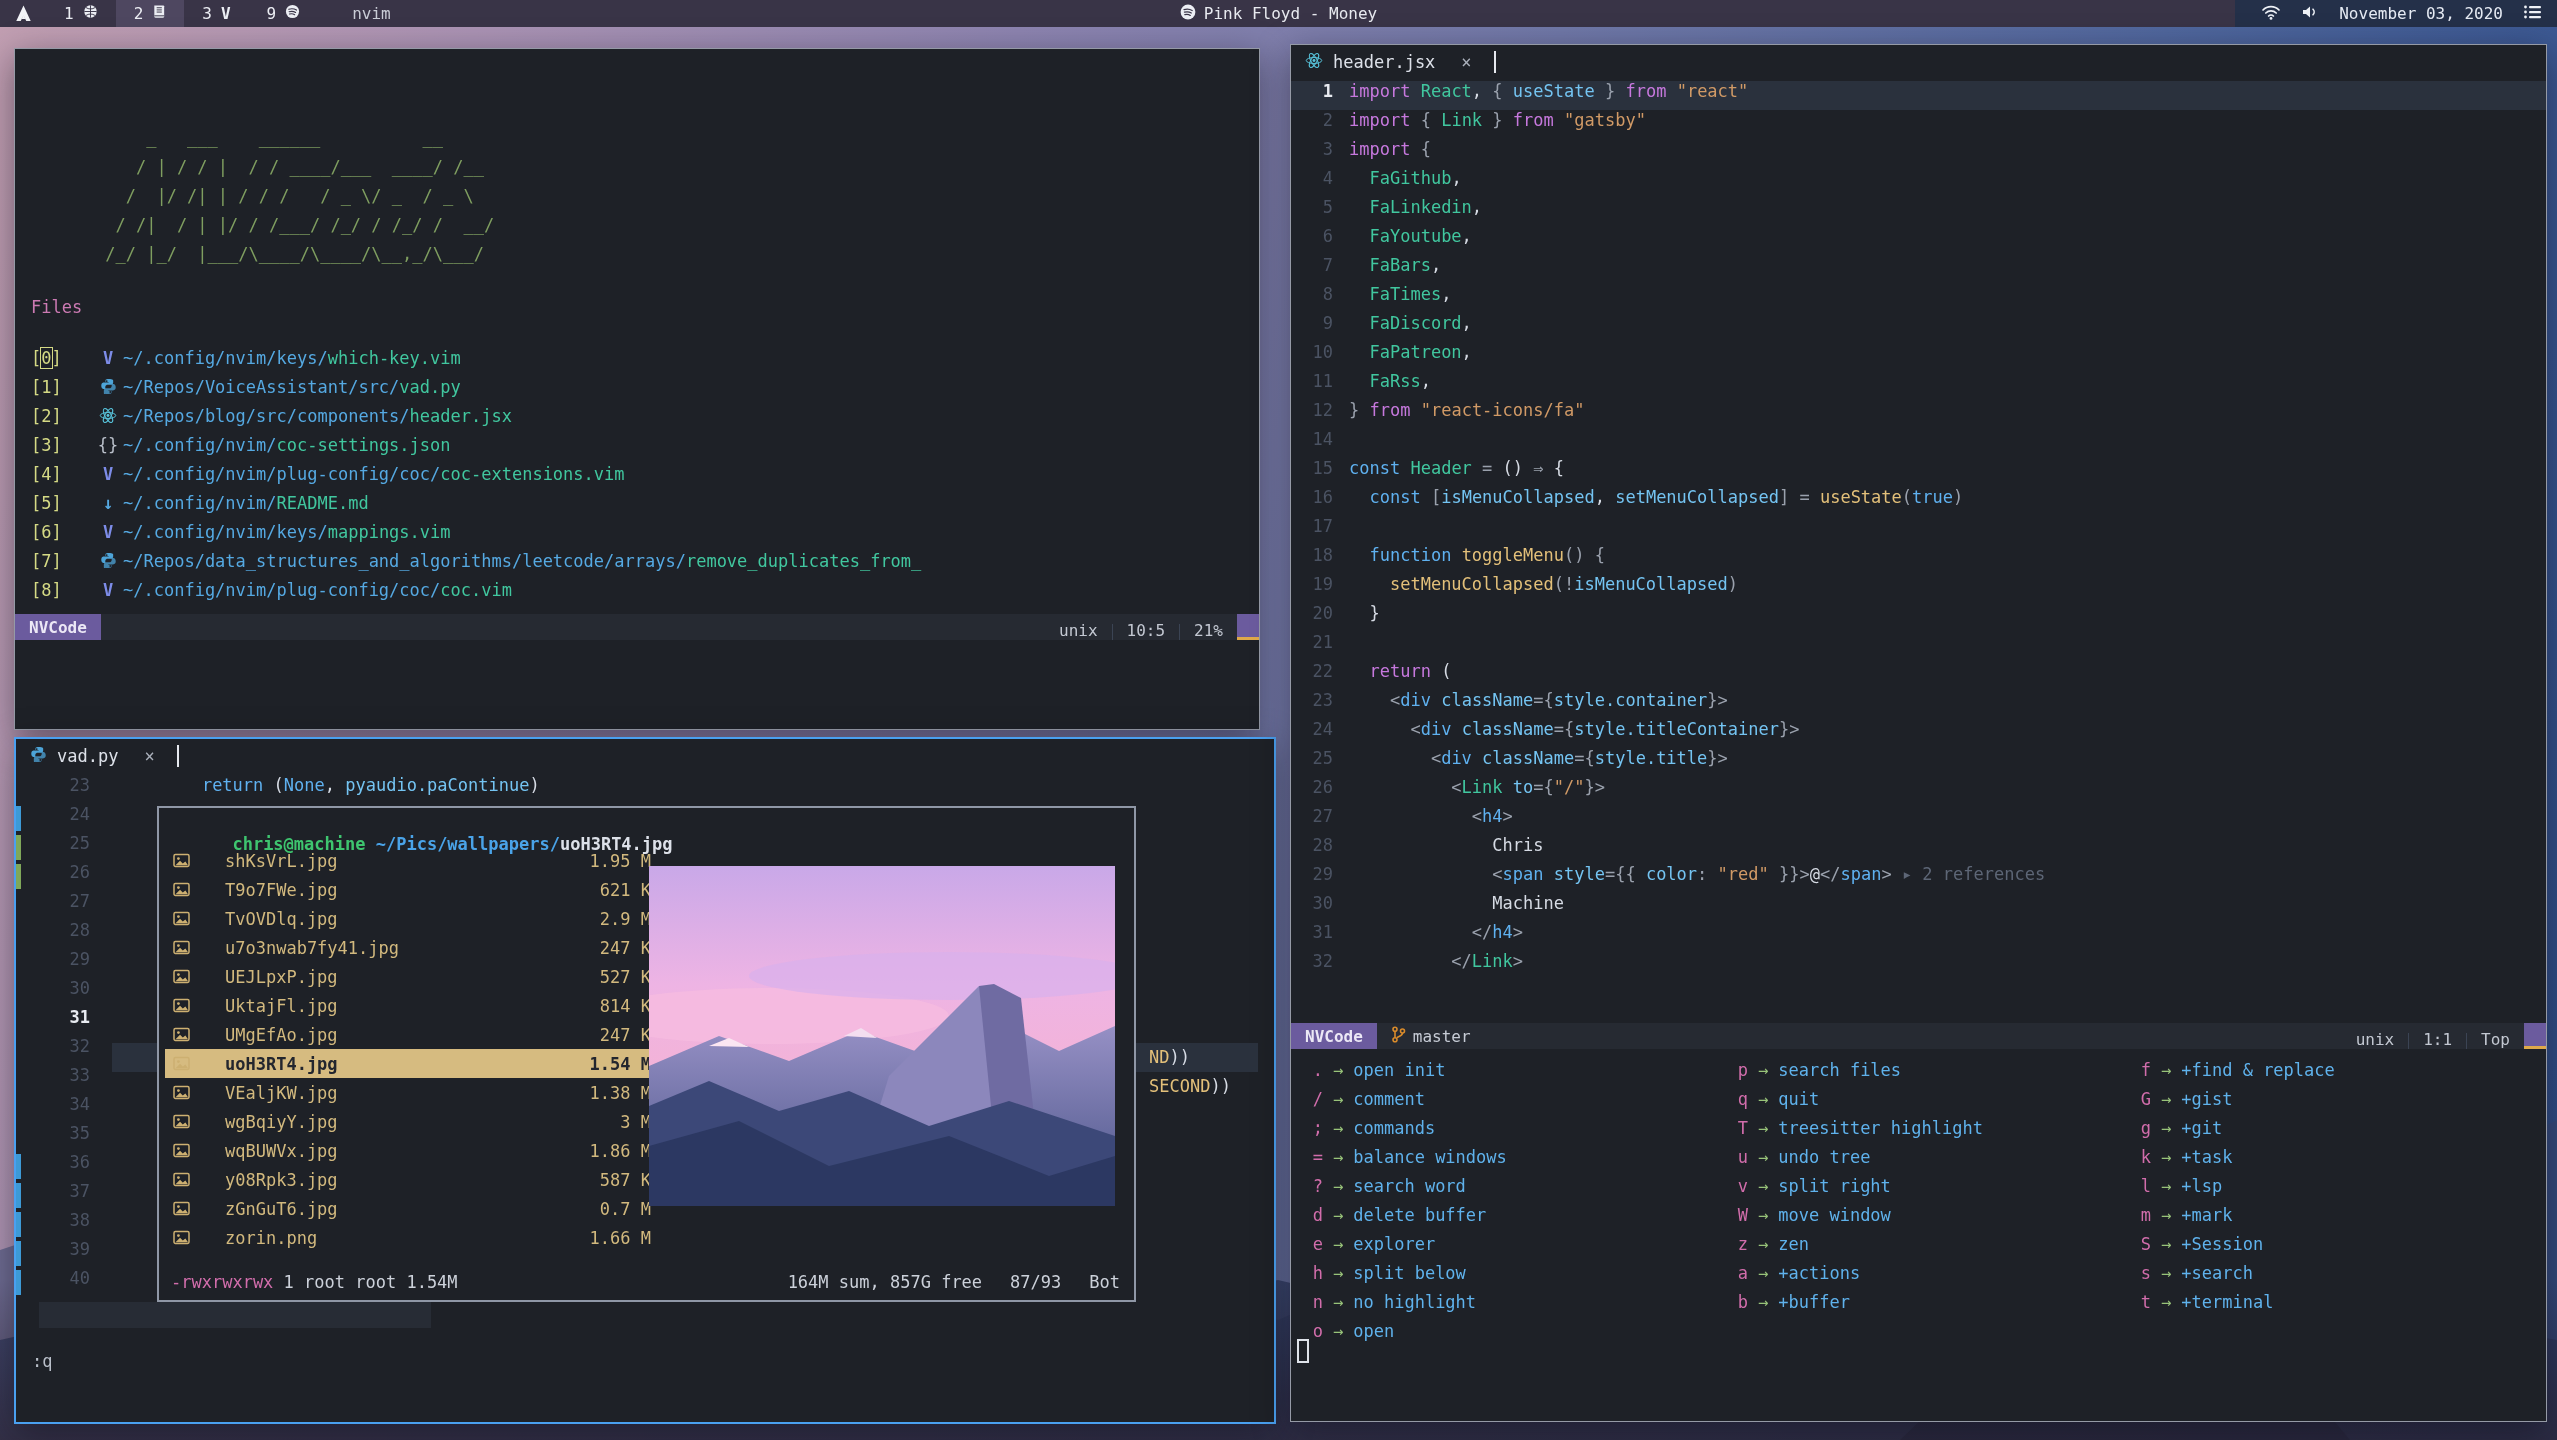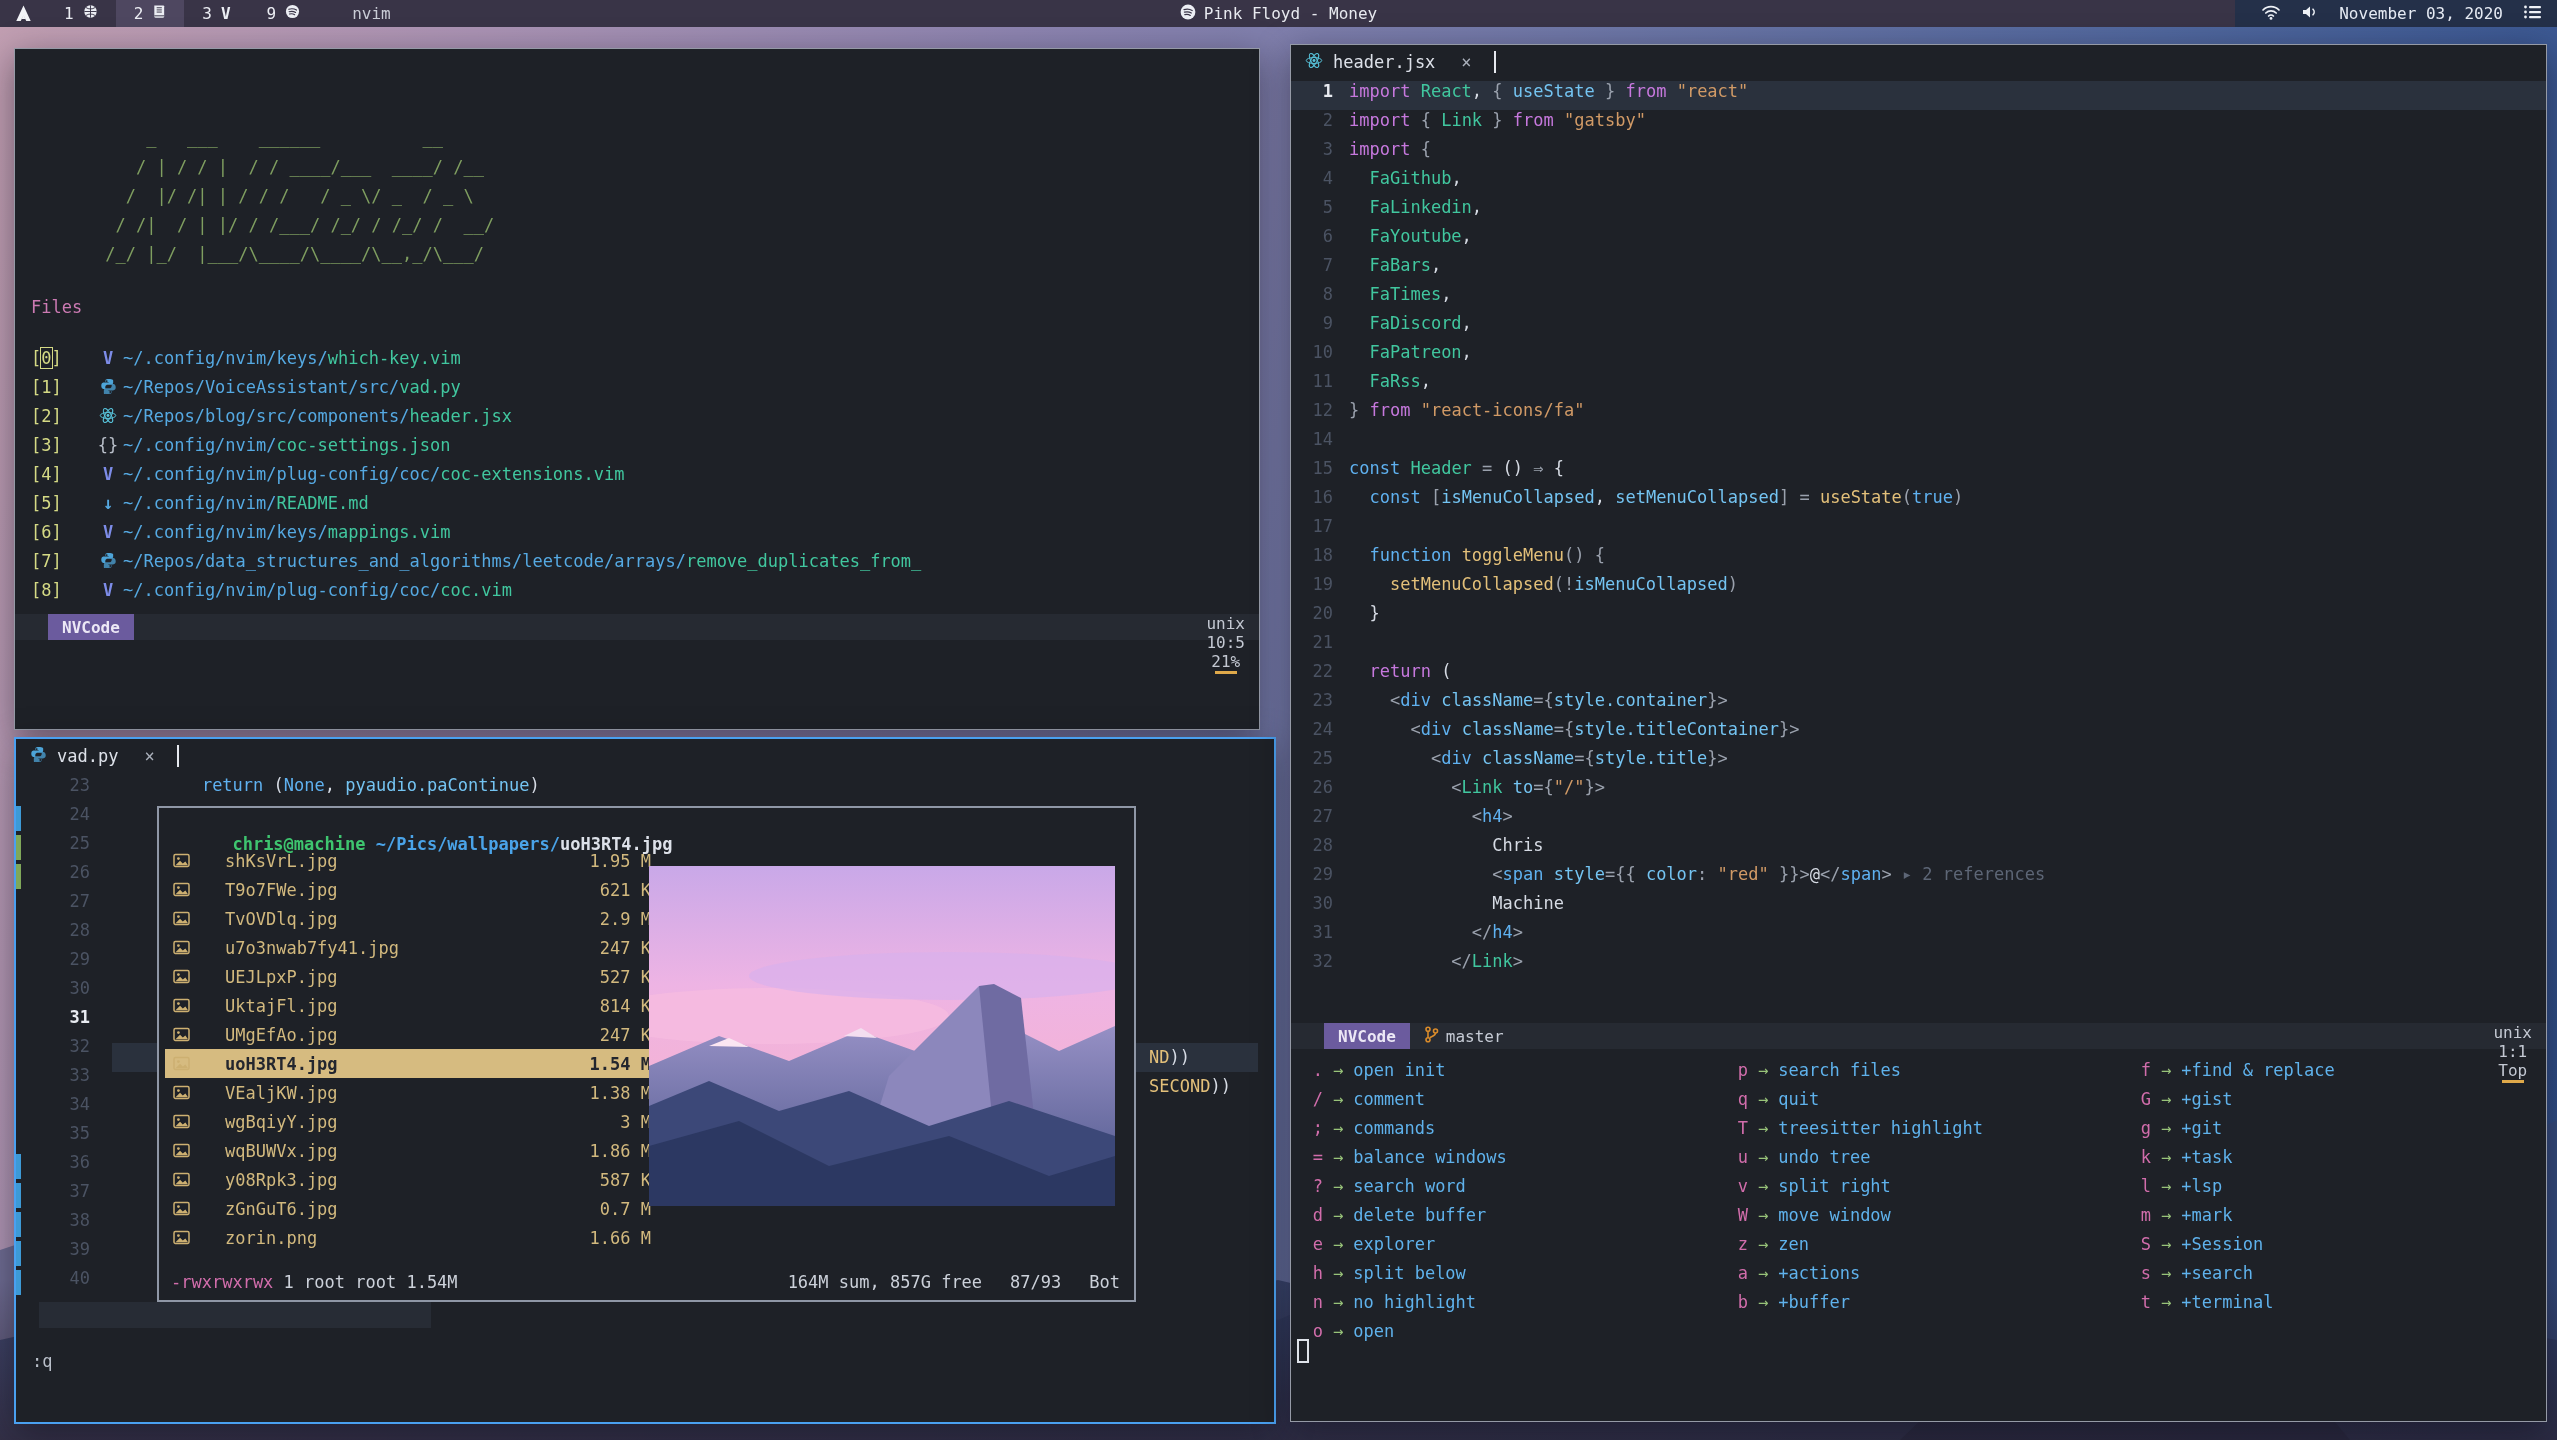--- a/index.html
+++ b/index.html
@@ -48,23 +48,23 @@
   .di-dir{color:#55a9e2;}
   .di-file{color:#41c79f;}
   .ic-vim{color:#7d8ce8;font-weight:bold;}
   .ic-json{color:#b9bfc9;}
   .ic-md{color:#55a9e2;font-weight:bold;}
 
   
   .statusline{position:absolute;left:0;right:0;height:26px;background:#262a32;
     display:flex;align-items:center;font-size:16px;color:#aeb4c0;}
   .sl-chip{background:#6b5b9e;color:#ece8f6;font-weight:bold;padding:0 14px;height:26px;
-    display:flex;align-items:center;margin-left:33px;}
+    display:flex;align-items:center;}
   .sl-branch{display:flex;align-items:center;gap:7px;margin-left:14px;color:#c6cbd5;}
-  .sl-right{margin-left:auto;display:flex;align-items:center;height:26px;flex-direction:column;}
+  .sl-right{margin-left:auto;display:flex;align-items:flex-end;height:26px;}
   .sl-seg{padding:0 14px;color:#c3c8d2;}
   .sl-div{width:1px;height:16px;background:#3b4454;}
   .sl-block{width:22px;height:26px;background:#6b5b9e;border-bottom:3px solid #dfa94a;box-sizing:border-box;}
 
   
   .tabbar{position:absolute;left:0;top:0;right:0;height:34px;display:flex;align-items:center;}
   .tab{display:flex;align-items:center;gap:10px;padding:0 14px;height:34px;color:#dde1e9;font-size:17px;}
   .tab-close{color:#aab0bb;margin-left:16px;}
   .tab-cursor{width:2px;height:22px;background:#e6e9ef;margin-left:8px;}
 

